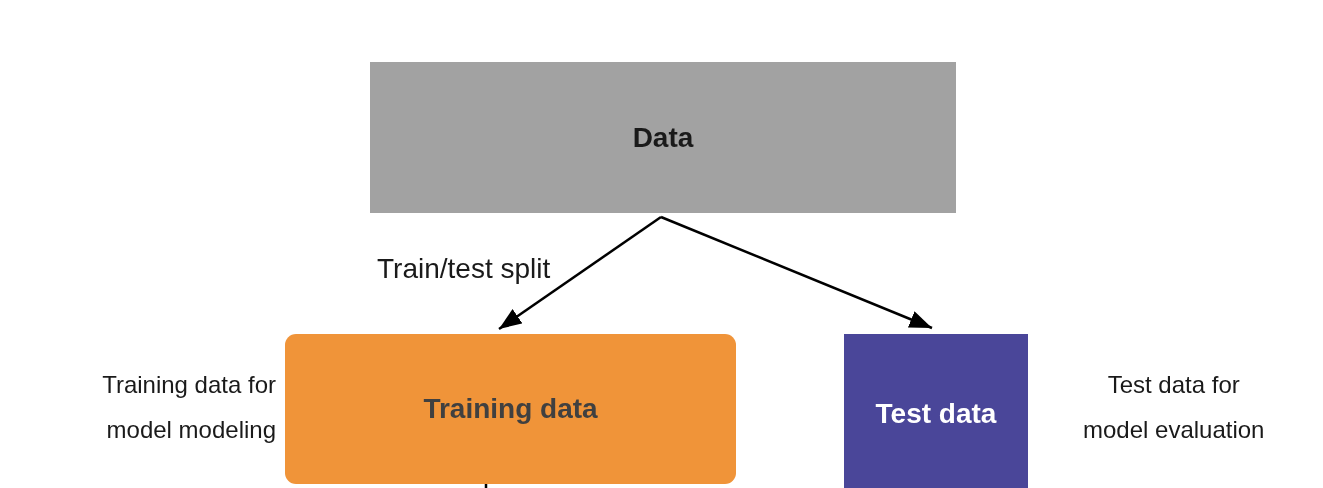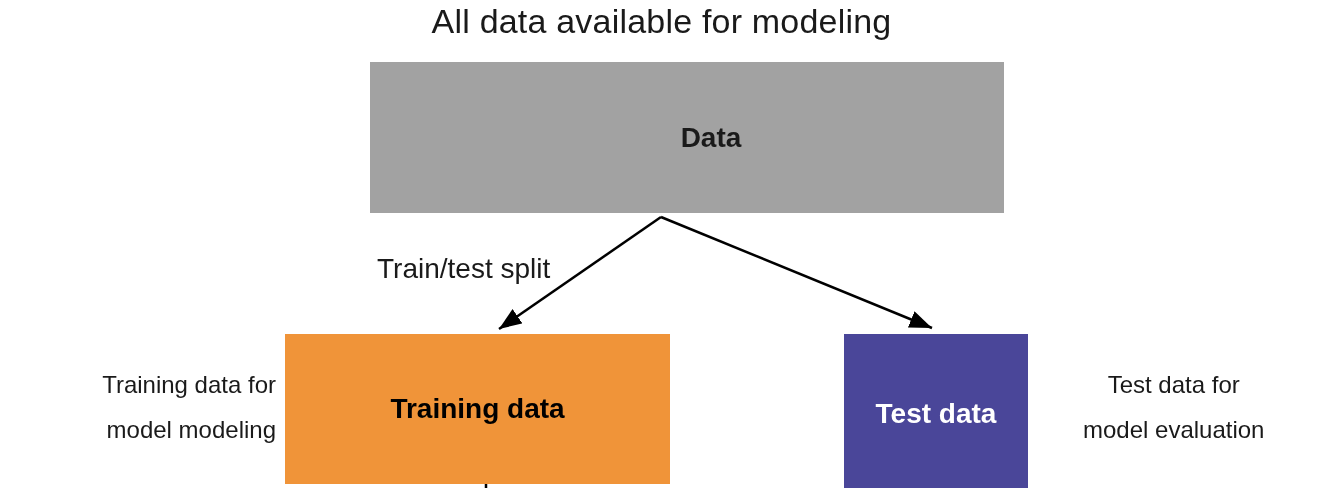--- a/index.html
+++ b/index.html
@@ -34,28 +34,28 @@
     justify-content: center;
     font-weight: bold;
     font-size: 28px;
   }
   .box--data {
     left: 370px;
     top: 62px;
     width: 586px;
     height: 151px;
     color: #1a1a1a;
-    padding-left: 48px;
   }
   .box--training {
     left: 285px;
     top: 334px;
-    width: 385px;
+    width: 451px;
     height: 150px;
-    color: #000000;
+    color: #404040;
+    border-radius: 11px;
   }
   .box--test {
     left: 844px;
     top: 334px;
     width: 184px;
     height: 160px;
     color: #ffffff;
   }
   .split-label {
     position: absolute;
@@ -92,21 +92,20 @@
     width: 1323px;
     height: 488px;
     pointer-events: none;
   }
 </style>
 </head>
 <body>
 
 <div class="canvas">
 
-  <div class="title">All data available for modeling</div>
 
   <div class="box box--data" style="background-color: rgb(162, 162, 162);">
     <span>Data</span>
   </div>
 
   <svg class="arrows-layer" width="1323" height="488" viewBox="0 0 1323 488" xmlns="http://www.w3.org/2000/svg">
     <defs>
       <marker id="arrowhead" markerWidth="9" markerHeight="7" refX="9" refY="3.5" orient="auto">
         <path d="M0,0 L9,3.5 L0,7 Z" fill="#000000"></path>
       </marker>

